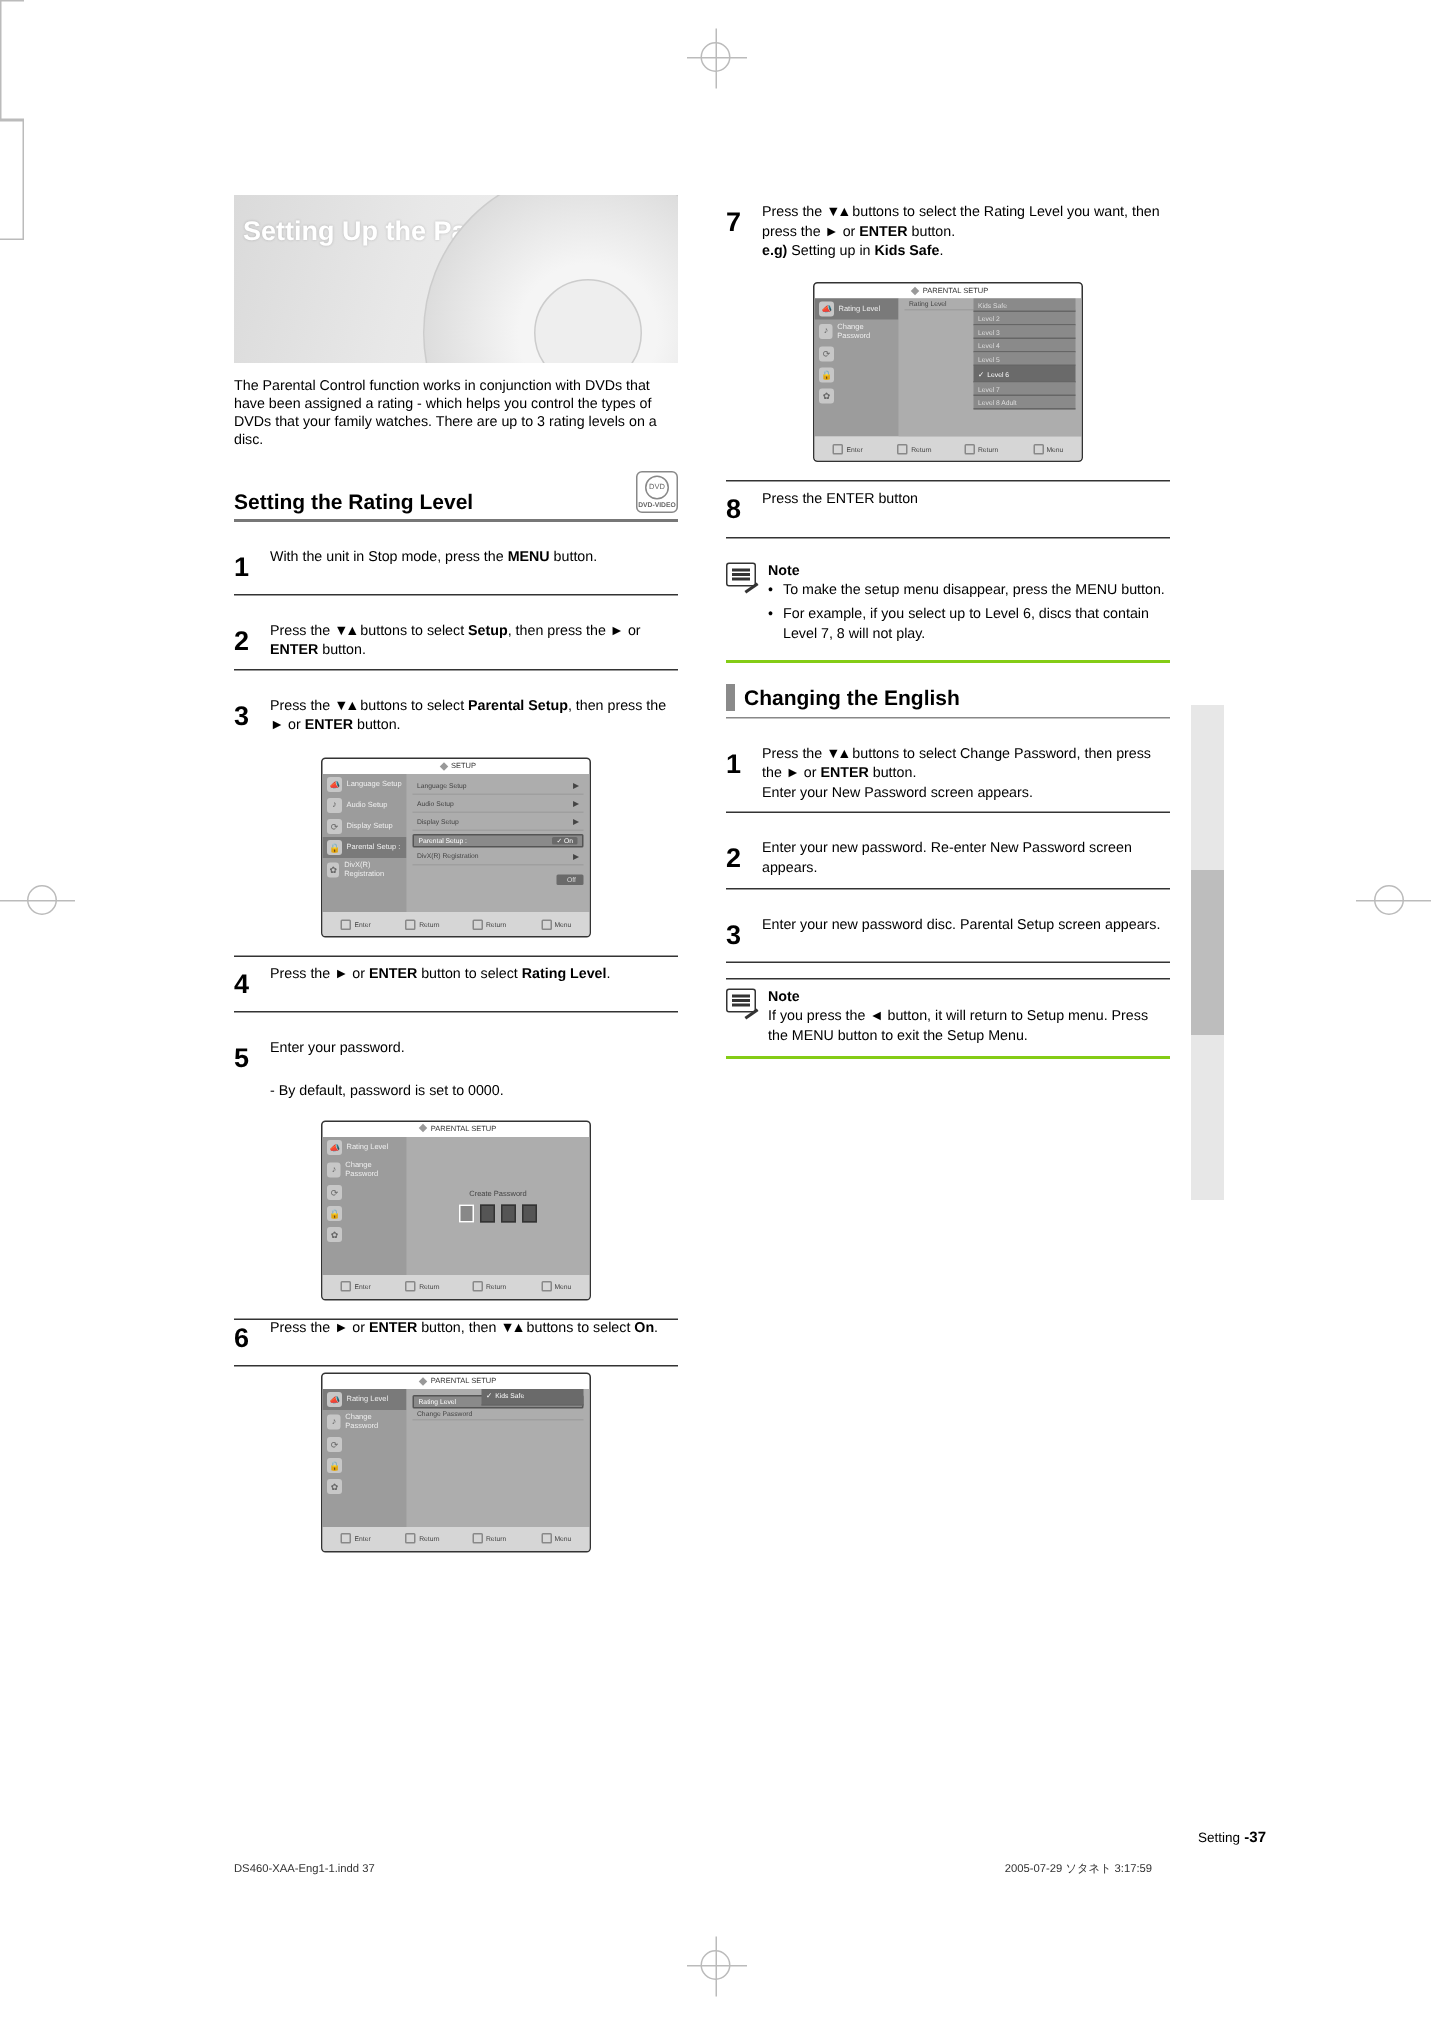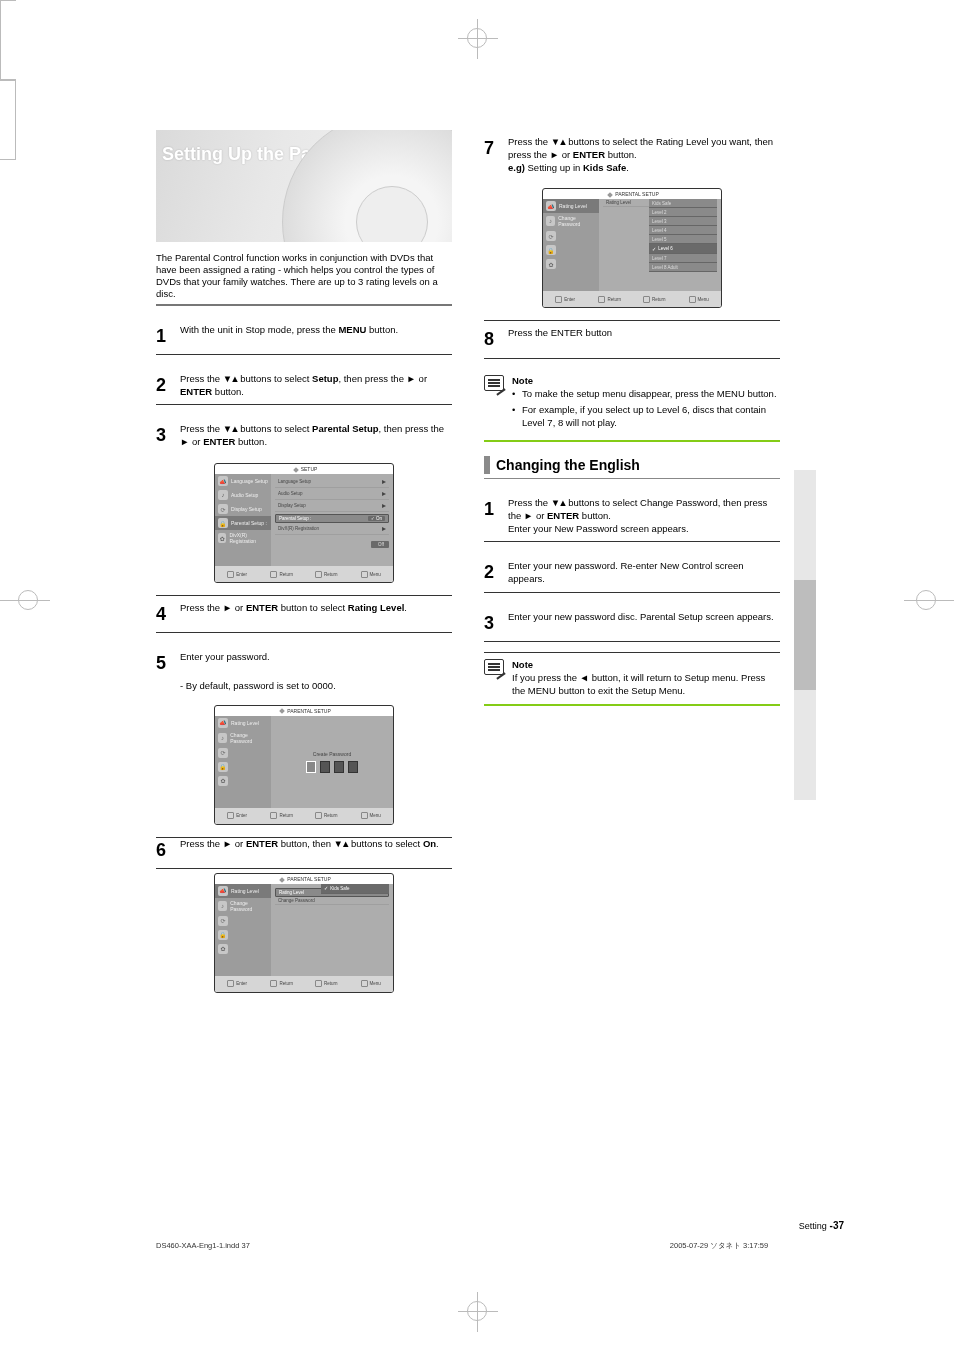--- a/index.html
+++ b/index.html
@@ -153,20 +153,27 @@
 
   <div style="display:flex; gap:32px; align-items:flex-start;">
 
     <div style="width:296px;">
       <div class="hero">
         <div class="hero-disc"></div>
         <div class="hero-title">Setting Up the Parental Control</div>
       </div>
       <p class="intro" style="margin-top:10px;">The Parental Control function works in conjunction with DVDs that have been assigned a rating - which helps you control the types of DVDs that your family watches. There are up to 3 rating levels on a disc.</p>
 
+      <div style="display:flex; align-items:flex-end; margin-top:12px;">
+        <h3>Setting the Rating Level</h3>
+        <div class="icon-dvdvideo" style="margin-left:auto;">
+          <div class="icon-inner-circle">DVD</div>
+          <div class="icon-label">DVD-VIDEO</div>
+        </div>
+      </div>
       <div class="under"></div>
 
       <div class="step-wrap no-top">
         <div class="step">
           <div class="step-num">1</div>
           <div class="step-body">With the unit in Stop mode, press the <span class="bold">MENU</span> button.</div>
         </div>
       </div>
 
       <div class="step-wrap no-top">
@@ -490,21 +497,21 @@
       <div class="step-wrap no-top">
         <div class="step">
           <div class="step-num">1</div>
           <div class="step-body">Press the <span class="arrow-combo">▼▲</span> buttons to select Change Password, then press the <span class="arrow">►</span> or <span class="bold">ENTER</span> button.<br>Enter your New Password screen appears.</div>
         </div>
       </div>
 
       <div class="step-wrap no-top">
         <div class="step">
           <div class="step-num">2</div>
-          <div class="step-body">Enter your new password. Re-enter New Control screen appears.</div>
+          <div class="step-body">Enter your new password. Re-enter New Password screen appears.</div>
         </div>
       </div>
 
       <div class="step-wrap no-top">
         <div class="step">
           <div class="step-num">3</div>
           <div class="step-body">Enter your new password disc. Parental Setup screen appears.</div>
         </div>
       </div>
 

